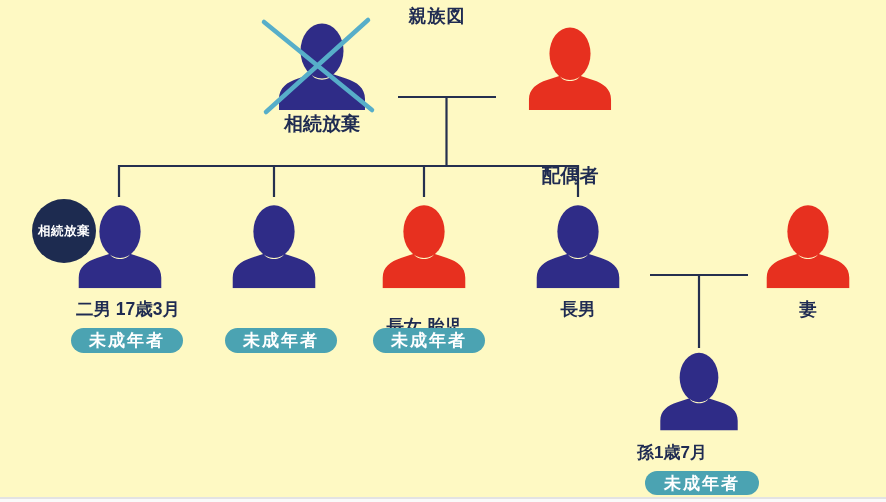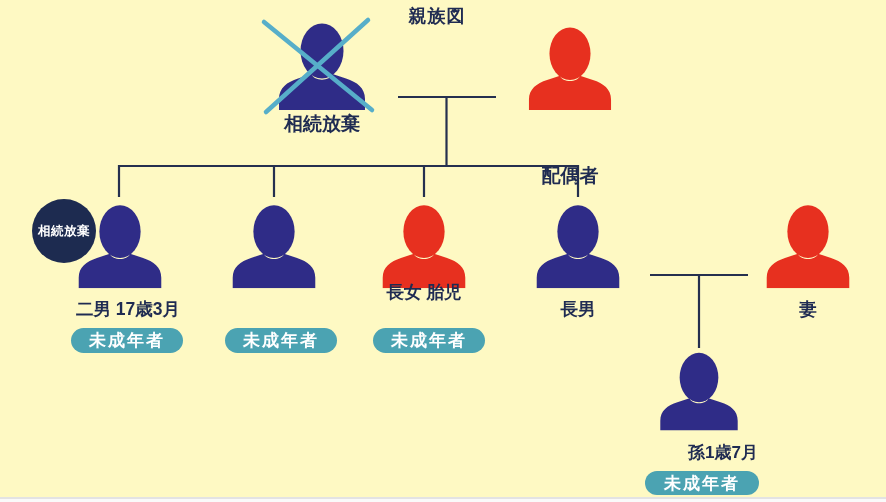--- a/index.html
+++ b/index.html
@@ -89,33 +89,33 @@
   <div class="pill" style="left:71px;top:328px;width:112px;">未成年者</div>
 
   <svg class="person-icon navy" style="left:226px;top:202px;" width="96" height="88" viewBox="0 0 100 88">
       <use href="#person"></use>
     </svg>
   <div class="pill" style="left:225px;top:328px;width:112px;">未成年者</div>
 
   <svg class="person-icon red" style="left:376px;top:202px;" width="96" height="88" viewBox="0 0 100 88">
       <use href="#person"></use>
     </svg>
-  <div class="label" style="left:344px;top:280px;width:160px;">長女 胎児</div>
+  <div class="label" style="left:344px;top:314px;width:160px;">長女 胎児</div>
   <div class="pill" style="left:373px;top:328px;width:112px;">未成年者</div>
 
   <svg class="person-icon navy" style="left:530px;top:202px;" width="96" height="88" viewBox="0 0 100 88">
       <use href="#person"></use>
     </svg>
   <div class="label" style="left:498px;top:297px;width:160px;">長男</div>
 
   <svg class="person-icon red" style="left:760px;top:202px;" width="96" height="88" viewBox="0 0 100 88">
       <use href="#person"></use>
     </svg>
   <div class="label" style="left:728px;top:297px;width:160px;">妻</div>
 
   <svg class="person-icon navy" style="left:654px;top:350px;" width="90" height="82" viewBox="0 0 100 88">
       <use href="#person"></use>
     </svg>
-  <div class="label" style="left:643px;top:441px;width:160px;font-size:17px;">孫1歳7月</div>
+  <div class="label" style="left:592px;top:441px;width:160px;font-size:17px;">孫1歳7月</div>
   <div class="pill" style="left:645px;top:471px;width:114px;height:24px;">未成年者</div>
 
   <div class="bottom-edge"></div>
 </div>
 
 </body></html>

